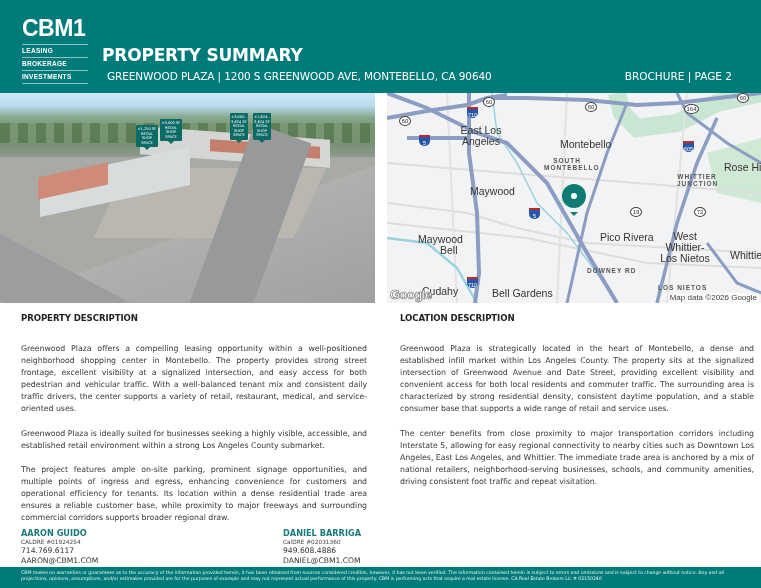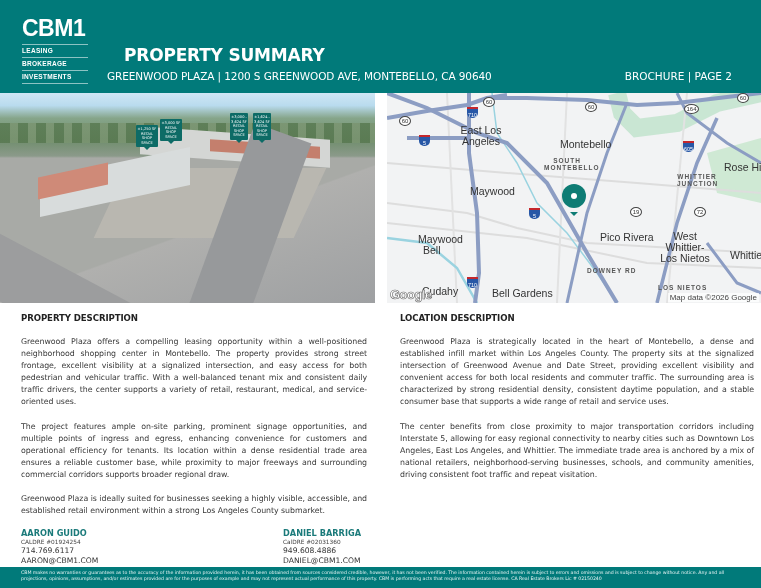--- a/index.html
+++ b/index.html
@@ -5,21 +5,21 @@
   * { box-sizing: border-box; margin: 0; padding: 0; }
   html, body { width: 761px; height: 588px; overflow: hidden; background: #ffffff; }
   body { font-family: "DejaVu Sans", "Liberation Sans", sans-serif; color: #333; position: relative; }
 
   
   .header { position: absolute; left: 0; top: 0; width: 761px; height: 93px; background: #017a7a; color: #fff; }
   .logo { position: absolute; left: 22px; top: 16px; width: 66px; }
   .logo-main { font-family: "Liberation Sans", sans-serif; font-weight: 700; font-size: 23px; letter-spacing: -0.5px; line-height: 24px; }
   .logo-item { font-family: "Liberation Sans", sans-serif; font-size: 6.5px; font-weight: 700; letter-spacing: 0.3px; line-height: 9px; padding: 1px 0 2px 0; border-top: 1px solid rgba(255,255,255,0.55); }
   .logo-item:last-child { border-bottom: 1px solid rgba(255,255,255,0.55); }
-  .title { position: absolute; left: 124px; top: 45px; font-family: "DejaVu Sans", sans-serif; font-weight: 700; font-size: 17px; letter-spacing: -0.2px; }
+  .title { position: absolute; left: 102px; top: 45px; font-family: "DejaVu Sans", sans-serif; font-weight: 700; font-size: 17px; letter-spacing: -0.2px; }
   .subtitle { position: absolute; left: 107px; top: 70px; font-size: 10.5px; letter-spacing: -0.1px; }
   .page-label { position: absolute; right: 29px; top: 70px; font-size: 10.5px; }
 
   
   .photo { position: absolute; left: 0; top: 93px; width: 375px; height: 210px; overflow: hidden;
     background:
       linear-gradient(180deg, #cfe7f5 0%, #b9dbee 6%, #86a58a 12%, #6f8d6c 22%, #8b9a8a 30%, transparent 31%),
       linear-gradient(160deg, transparent 0%, transparent 60%, #b0b0ae 60.5%, #9ea0a2 100%),
       #a8aaa6;
   }
@@ -44,21 +44,21 @@
   .marker { position: absolute; left: 175px; top: 91px; width: 24px; height: 24px; border-radius: 50%; background: #0e7c74; }
   .marker::before { content: ""; position: absolute; left: 9px; top: 9px; width: 6px; height: 6px; border-radius: 50%; background: #fff; }
   .marker::after { content: ""; position: absolute; left: 8px; top: 28px; border-left: 4px solid transparent; border-right: 4px solid transparent; border-top: 4px solid #0e7c74; }
   .google { position: absolute; left: 3px; bottom: 1px; font-family: "Liberation Sans", sans-serif; font-size: 13px; font-weight: 700; color: #fff; -webkit-text-stroke: 0.6px #666; letter-spacing: -0.5px; }
   .attrib { position: absolute; right: 2px; bottom: 1px; font-family: "Liberation Sans", sans-serif; font-size: 8px; color: #444; background: rgba(255,255,255,0.7); padding: 0 2px; }
 
   
   .col { position: absolute; top: 313px; width: 346px; }
   .col.left { left: 21px; }
   .col.right { left: 400px; width: 354px; }
-  .col h2 { font-size: 8.6px; font-weight: 700; color: #222; margin-bottom: 13px; letter-spacing: -0.1px; }
+  .col h2 { font-size: 8.6px; font-weight: 700; color: #222; margin-bottom: 20px; letter-spacing: -0.1px; }
   .col p { font-size: 7.85px; line-height: 12.1px; color: #3a3a3a; text-align: justify; margin-bottom: 12px; letter-spacing: -0.05px; }
 
   
   .contact { position: absolute; top: 528px; }
   .contact .name { font-size: 8.2px; font-weight: 700; color: #1a7a7a; }
   .contact .lic { font-size: 5.8px; color: #444; margin-top: 1px; }
   .contact .line { font-size: 7.6px; color: #333; margin-top: 1px; }
 
   
   .footer { position: absolute; left: 0; top: 567px; width: 761px; height: 21px; background: #017a7a; color: #e4f2f2; font-size: 4.7px; line-height: 6px; padding: 3px 21px 0 21px; letter-spacing: -0.05px; }
@@ -149,42 +149,42 @@
   <div class="ishield" style="left:32px;top:42px;">5</div>
   <div class="ishield" style="left:142px;top:115px;">5</div>
   <div class="ishield" style="left:296px;top:48px;">605</div>
   <div class="ishield" style="left:80px;top:184px;">710</div>
 
   <div class="map-label city" style="left:73px;top:32px;line-height:11px;text-align:center;width:42px;white-space:normal;">East Los Angeles</div>
   <div class="map-label city" style="left:173px;top:45px;">Montebello</div>
   <div class="map-label city" style="left:83px;top:92px;">Maywood</div>
   <div class="map-label city" style="left:337px;top:68px;">Rose Hill</div>
   <div class="map-label city" style="left:31px;top:140px;">Maywood</div>
-  <div class="map-label city" style="left:24px;top:151px;padding-left:12px;">Bell</div>
+  <div class="map-label city" style="left:41px;top:151px;padding-left:12px;">Bell</div>
   <div class="map-label city" style="left:213px;top:138px;">Pico Rivera</div>
   <div class="map-label city" style="left:273px;top:138px;width:50px;text-align:center;white-space:normal;line-height:11px;">West Whittier-Los Nietos</div>
   <div class="map-label city" style="left:343px;top:156px;">Whittier</div>
   <div class="map-label city" style="left:105px;top:194px;">Bell Gardens</div>
   <div class="map-label city" style="left:35px;top:192px;">Cudahy</div>
 
   <div class="map-label small" style="left:157px;top:64px;width:46px;white-space:normal;text-align:center;line-height:7px;">SOUTH MONTEBELLO</div>
   <div class="map-label small" style="left:290px;top:80px;width:40px;white-space:normal;text-align:center;line-height:7px;">WHITTIER JUNCTION</div>
   <div class="map-label small" style="left:200px;top:174px;">DOWNEY RD</div>
   <div class="map-label small" style="left:271px;top:191px;">LOS NIETOS</div>
 
   <div class="marker"></div>
   <div class="google">Google</div>
   <div class="attrib">Map data ©2026 Google</div>
 </div>
 
 <div class="col left">
   <h2>PROPERTY DESCRIPTION</h2>
   <p>Greenwood Plaza offers a compelling leasing opportunity within a well-positioned neighborhood shopping center in Montebello. The property provides strong street frontage, excellent visibility at a signalized intersection, and easy access for both pedestrian and vehicular traffic. With a well-balanced tenant mix and consistent daily traffic drivers, the center supports a variety of retail, restaurant, medical, and service-oriented uses.</p>
+  <p>Greenwood Plaza is ideally suited for businesses seeking a highly visible, accessible, and established retail environment within a strong Los Angeles County submarket.</p>
   <p>The project features ample on-site parking, prominent signage opportunities, and multiple points of ingress and egress, enhancing convenience for customers and operational efficiency for tenants. Its location within a dense residential trade area ensures a reliable customer base, while proximity to major freeways and surrounding commercial corridors supports broader regional draw.</p>
-  <p>Greenwood Plaza is ideally suited for businesses seeking a highly visible, accessible, and established retail environment within a strong Los Angeles County submarket.</p>
 </div>
 
 <div class="col right">
   <h2>LOCATION DESCRIPTION</h2>
   <p>Greenwood Plaza is strategically located in the heart of Montebello, a dense and established infill market within Los Angeles County. The property sits at the signalized intersection of Greenwood Avenue and Date Street, providing excellent visibility and convenient access for both local residents and commuter traffic. The surrounding area is characterized by strong residential density, consistent daytime population, and a stable consumer base that supports a wide range of retail and service uses.</p>
   <p>The center benefits from close proximity to major transportation corridors including Interstate 5, allowing for easy regional connectivity to nearby cities such as Downtown Los Angeles, East Los Angeles, and Whittier. The immediate trade area is anchored by a mix of national retailers, neighborhood-serving businesses, schools, and community amenities, driving consistent foot traffic and repeat visitation.</p>
 </div>
 
 <div class="contact" style="left:21px;">
   <div class="name">AARON GUIDO</div>

